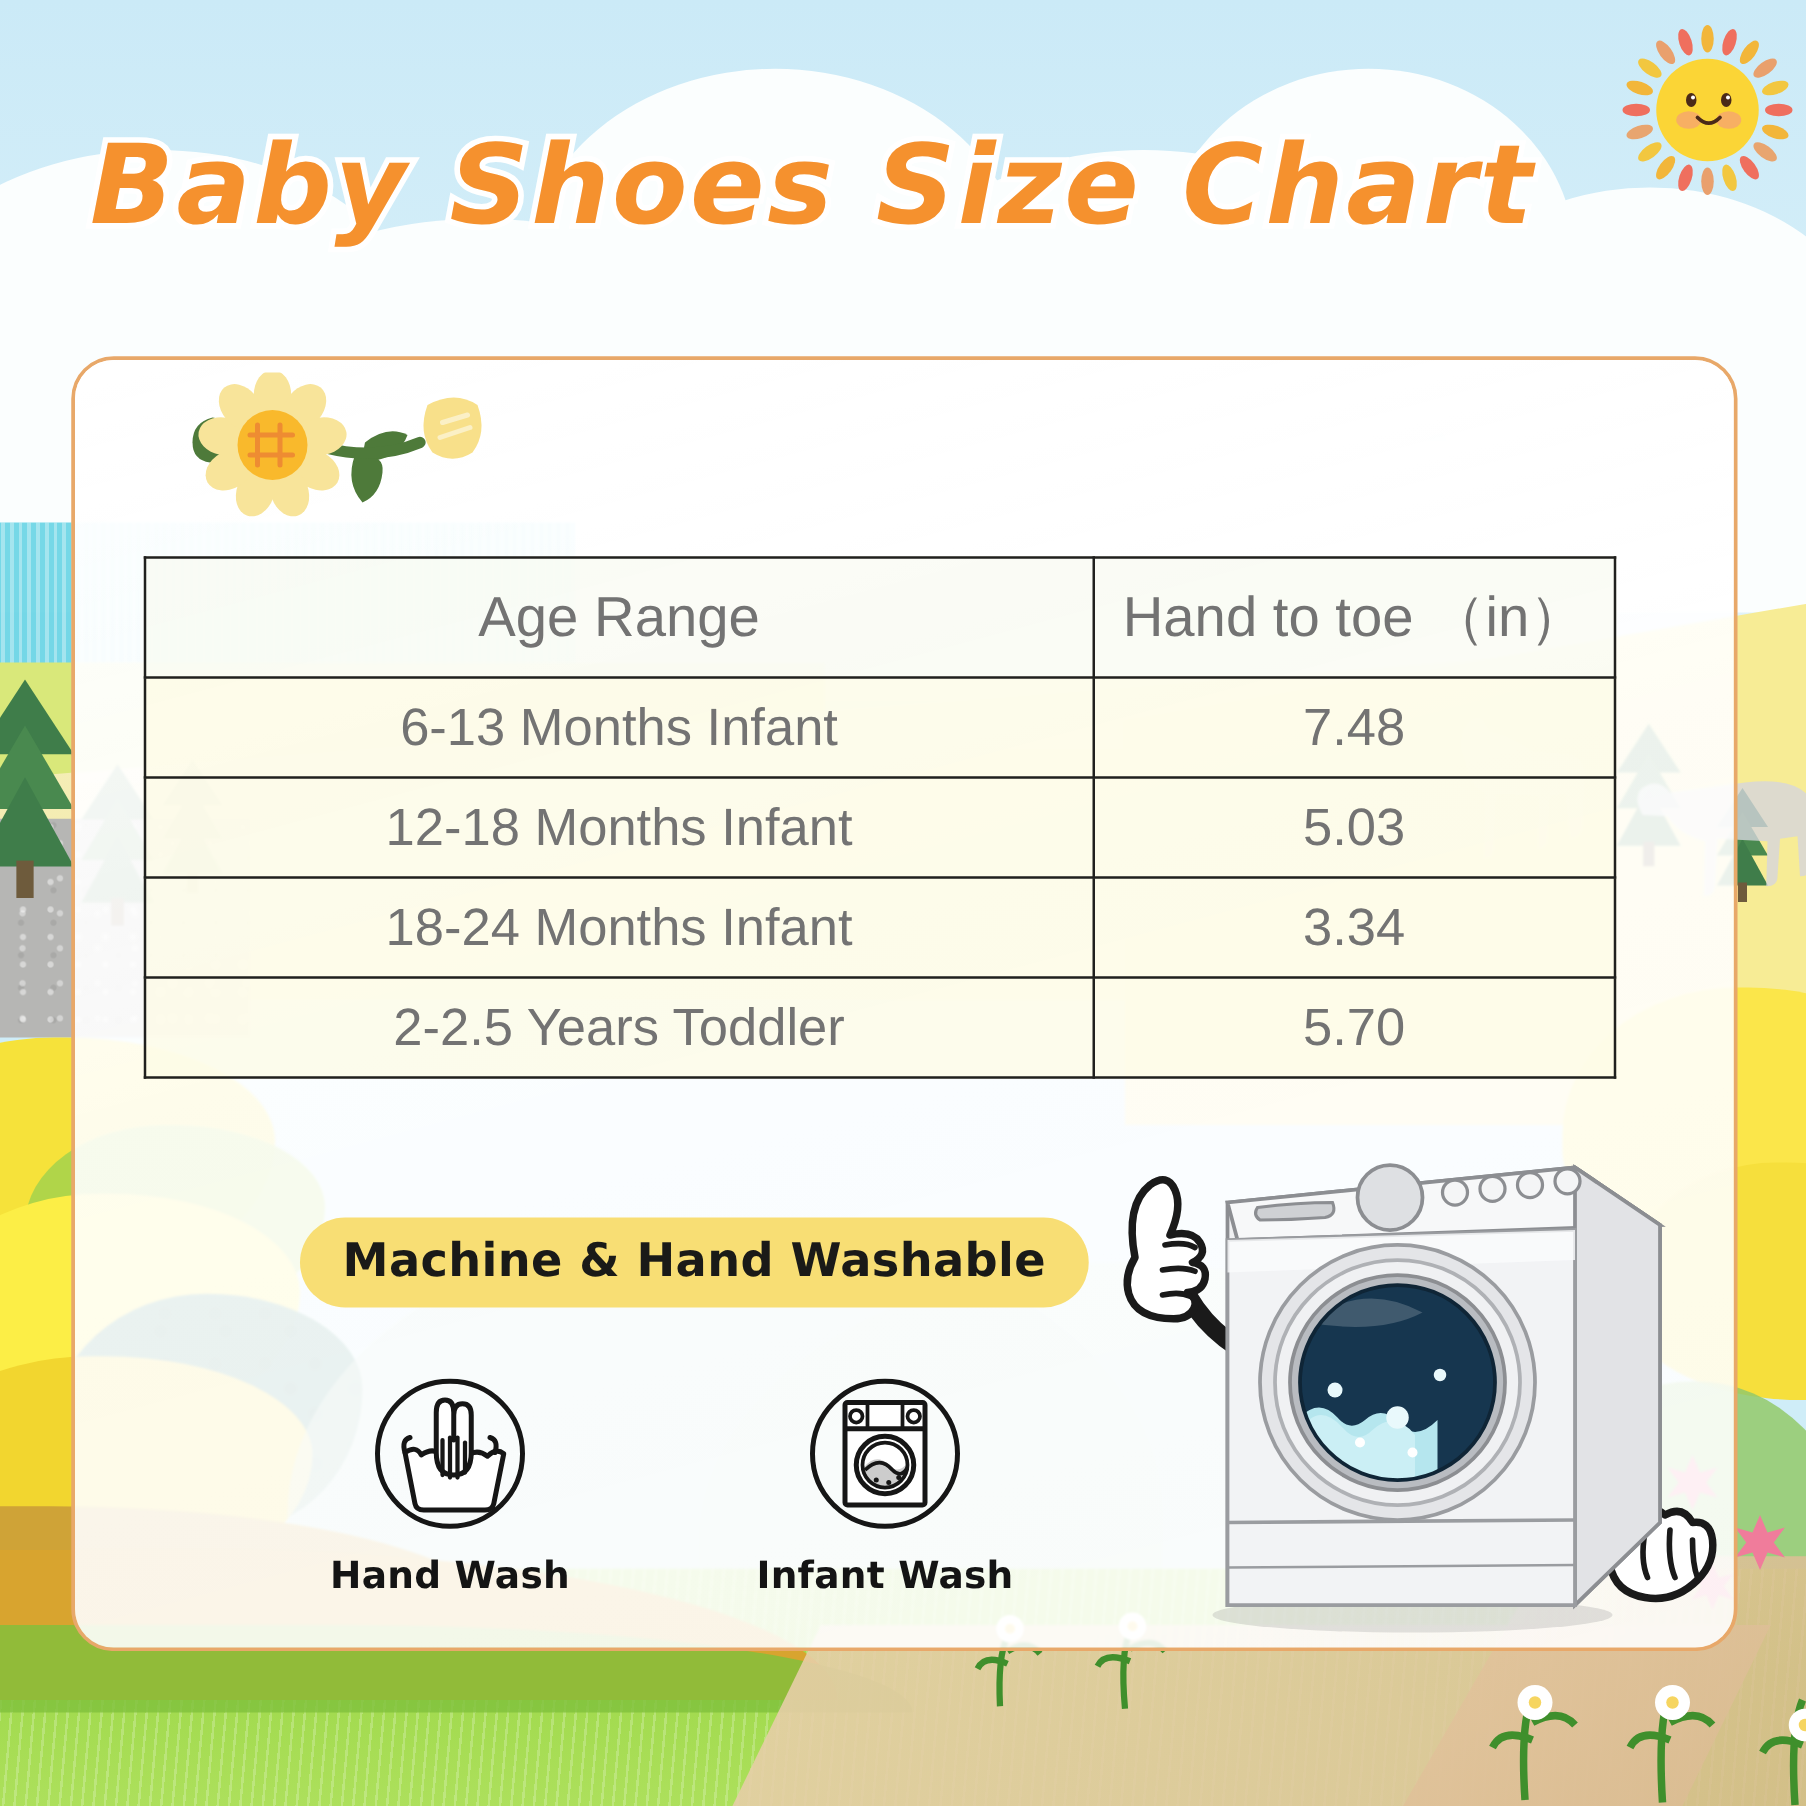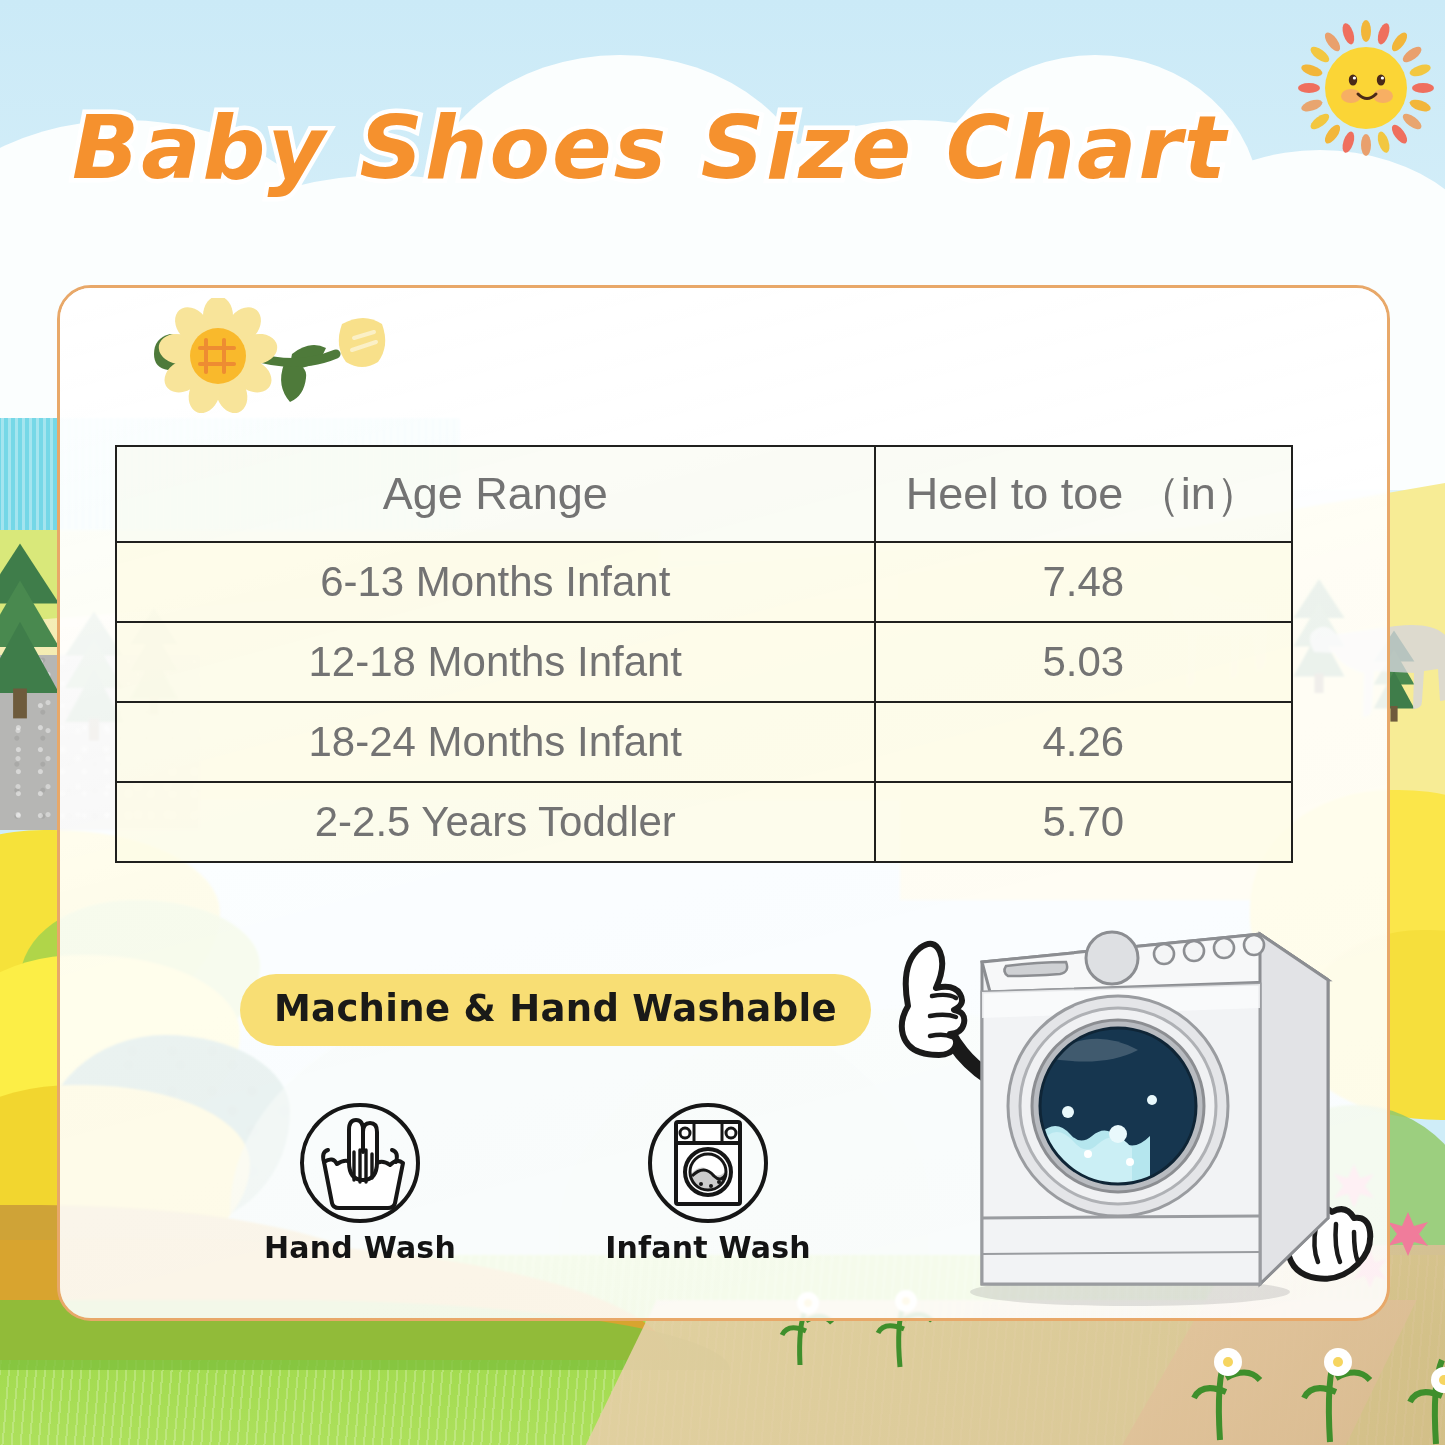--- a/index.html
+++ b/index.html
@@ -236,20 +236,21 @@
     white-space: nowrap;
     letter-spacing: .3px;
   }
 
   
   .wash-icons { position:absolute; left: 180px; top: 812px; width: 620px; }
   .wash-item { position:absolute; text-align:center; width: 240px; }
   .wash-item.i1 { left: 0px; }
   .wash-item.i2 { left: 348px; }
   .wash-label {
+    margin-top: 12px;
     font-family: "DejaVu Sans", sans-serif;
     font-size: 30px; font-weight: 700; color: #141414;
     letter-spacing: .2px;
   }
 
   
   .mascot { position:absolute; left: 770px; top: 600px; width: 560px; height: 430px; }
 </style>
 </head>
 <body>
@@ -515,35 +516,35 @@
           <path d="M222 40 L242 34"></path>
             <path d="M220 52 L244 44"></path>
         </g>
       </svg>
     </div>
 
     <table class="size-table">
       <thead>
         <tr>
           <th class="col-age">Age Range</th>
-          <th class="col-val">Heel to toe （in）</th>
+          <th class="col-val">Hand to toe （in）</th>
         </tr>
       </thead>
       <tbody>
         <tr>
           <td>6-13  Months Infant</td>
           <td>7.48</td>
         </tr>
         <tr>
           <td>12-18  Months Infant</td>
           <td>5.03</td>
         </tr>
         <tr>
           <td>18-24  Months Infant</td>
-          <td>4.26</td>
+          <td>3.34</td>
         </tr>
         <tr>
           <td>2-2.5  Years Toddler</td>
           <td>5.70</td>
         </tr>
       </tbody>
     </table>
 
     <div class="wash-badge">Machine &amp; Hand Washable</div>
 

